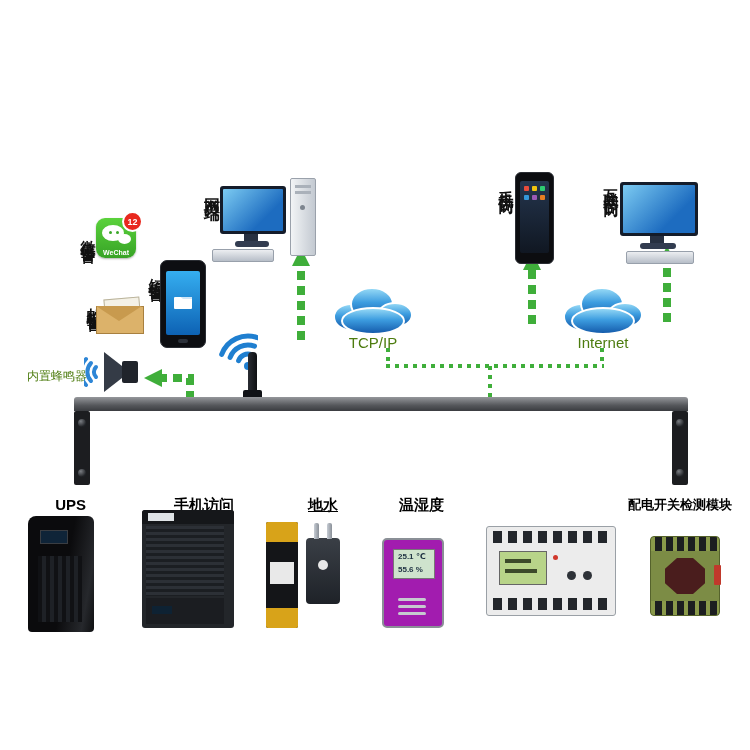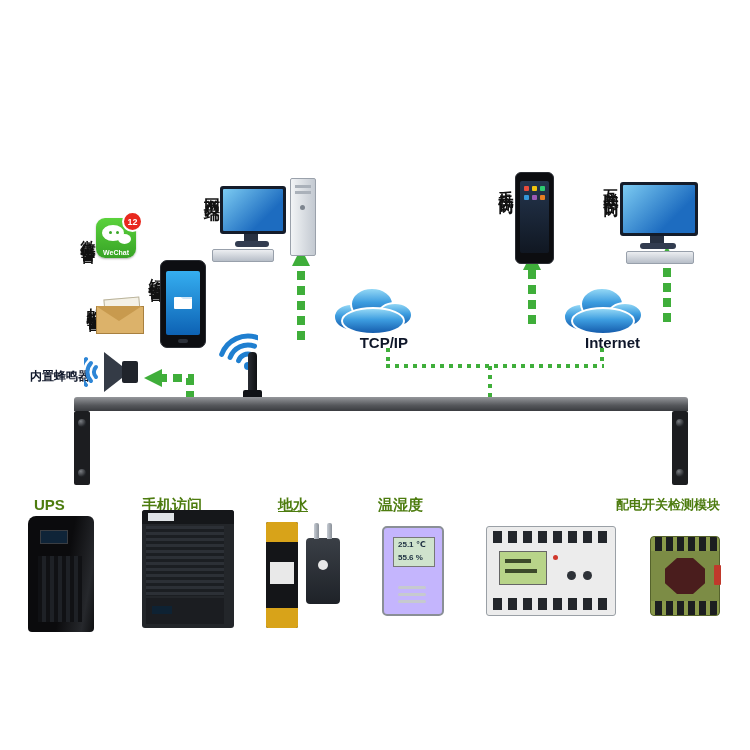--- a/index.html
+++ b/index.html
@@ -4,21 +4,21 @@
 <style>
   html,body{margin:0;padding:0;background:#fff;}
   .stage{position:relative;width:750px;height:750px;background:#ffffff;overflow:hidden;
          font-family:"Liberation Sans","DejaVu Sans",sans-serif;color:#111;}
   .abs{position:absolute;}
   .overlay{position:absolute;left:0;top:0;pointer-events:none;}
 
   
   .vlabel{position:absolute;writing-mode:vertical-rl;text-orientation:upright;
           font-weight:bold;font-size:15px;letter-spacing:3px;color:#111;}
-  .hlabel{position:absolute;font-weight:bold;font-size:15px;color:#0f172a;text-align:right;}
+  .hlabel{position:absolute;font-weight:normal;font-size:15px;color:#4d7c0f;text-align:center;}
 
   
   .wechat{left:96px;top:218px;width:40px;height:40px;border-radius:9px;
           background:linear-gradient(#5bd23c,#37a326);box-shadow:0 1px 2px rgba(0,0,0,.3);}
   .wc-bubble{position:absolute;left:6px;top:7px;width:22px;height:16px;border-radius:50%;background:#fff;}
   .wc-eye{position:absolute;width:3px;height:3px;border-radius:50%;background:#3aa828;top:13px;}
   .wc-e1{left:13px}.wc-e2{left:20px}
   .wc-bubble2{position:absolute;left:22px;top:16px;width:13px;height:10px;border-radius:50%;background:#fff;}
   .wc-name{position:absolute;left:0;right:0;bottom:2px;text-align:center;font-size:7px;color:#fff;font-weight:bold;}
   .wc-badge{position:absolute;right:-7px;top:-7px;width:17px;height:17px;border-radius:50%;
@@ -85,21 +85,21 @@
   .pb-right{left:48px;top:20px;width:18px;height:18px;}
   .pb-down{left:26px;top:40px;width:18px;height:18px;}
   .pb-center{left:29px;top:23px;width:12px;height:12px;background:#2c2f35;}
   .pb-ok{left:72px;top:23px;width:12px;height:12px;}
   .antenna{left:248px;top:352px;width:9px;height:44px;border-radius:4px 4px 0 0;
            background:linear-gradient(90deg,#2a2d33,#0e1013);}
   .antenna-base{left:243px;top:390px;width:19px;height:9px;background:#101216;border-radius:2px;}
   .wifi{left:198px;top:320px;width:60px;height:52px;}
 
   
-  .eq-label{position:absolute;top:496px;font-weight:bold;font-size:15px;text-align:left;color:#4d7c0f;}
+  .eq-label{position:absolute;top:496px;font-weight:bold;font-size:15px;text-align:right;color:#000000;}
 
   .ups{left:28px;top:516px;width:66px;height:116px;border-radius:8px 6px 4px 4px;
        background:linear-gradient(100deg,#0b0b0d 55%,#26282c 85%,#0e0f11);}
   .ups-disp{position:absolute;left:12px;top:14px;width:26px;height:12px;background:#0f2438;border:1px solid #3a3d42;}
   .ups-vent{position:absolute;left:10px;right:12px;top:40px;bottom:10px;
             background:repeating-linear-gradient(90deg,#101114 0 4px,#1e2126 4px 8px);}
 
   .aircon{left:142px;top:510px;width:92px;height:118px;background:#23262a;border-radius:3px;}
   .ac-top{position:absolute;left:0;right:0;top:0;height:14px;background:#15171a;border-radius:3px 3px 0 0;}
   .ac-chip{position:absolute;left:6px;top:3px;width:26px;height:8px;background:#dfe3e6;}
@@ -111,21 +111,21 @@
   .leak-mod{left:266px;top:522px;width:32px;height:106px;background:#141518;border-radius:2px;}
   .lk-conn{position:absolute;left:0;right:0;height:20px;background:#d8a319;}
   .lk-top{top:0;border-radius:2px 2px 0 0}.lk-bot{bottom:0;border-radius:0 0 2px 2px}
   .lk-sticker{position:absolute;left:4px;top:40px;width:24px;height:22px;background:#e9e9e9;}
   .leak-sensor{left:306px;top:538px;width:34px;height:66px;border-radius:4px;
                background:linear-gradient(#3a3f46,#1e2228);}
   .probe{position:absolute;top:-15px;width:5px;height:16px;background:linear-gradient(90deg,#c6ccd4,#8a9098);border-radius:2px 2px 0 0;}
   .probe-1{left:8px}.probe-2{left:21px}
   .lk-dot{position:absolute;left:12px;top:22px;width:10px;height:10px;border-radius:50%;background:#e8e8e8;}
 
-  .temphum{left:382px;top:526px;width:58px;height:86px;background:#c4b5fd;border:2px solid #8a8f96;border-radius:5px;}
+  .temphum{left:382px;top:538px;width:58px;height:86px;background:#a21caf;border:2px solid #8a8f96;border-radius:5px;}
   .th-lcd{position:absolute;left:9px;top:9px;width:36px;height:28px;background:#cfe3cd;border:1px solid #777;
           font-size:8px;font-weight:bold;color:#1d3041;line-height:13px;padding-left:4px;}
   .th-vent{position:absolute;left:14px;width:28px;height:3px;border-radius:2px;background:#c6cacf;}
   .thv1{top:58px}.thv2{top:65px}.thv3{top:72px}
 
   .meter{left:486px;top:526px;width:128px;height:88px;background:#ececec;border:1px solid #9aa0a6;border-radius:3px;}
   .mt-term{position:absolute;left:6px;right:6px;height:12px;
            background:repeating-linear-gradient(90deg,#23262b 0 9px,#ececec 9px 15px);}
   .mt-top{top:4px}.mt-bot{bottom:5px}
   .mt-lcd{position:absolute;left:12px;top:24px;width:46px;height:32px;background:#b8d489;border:1px solid #666;}

